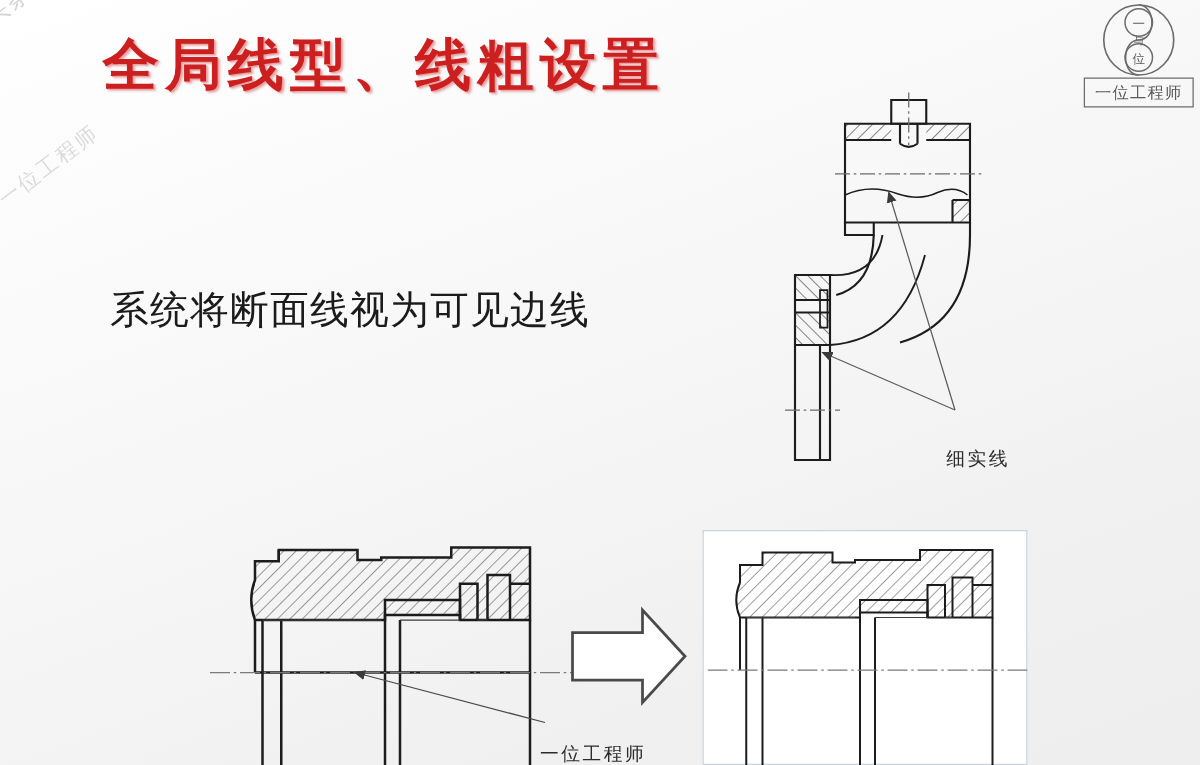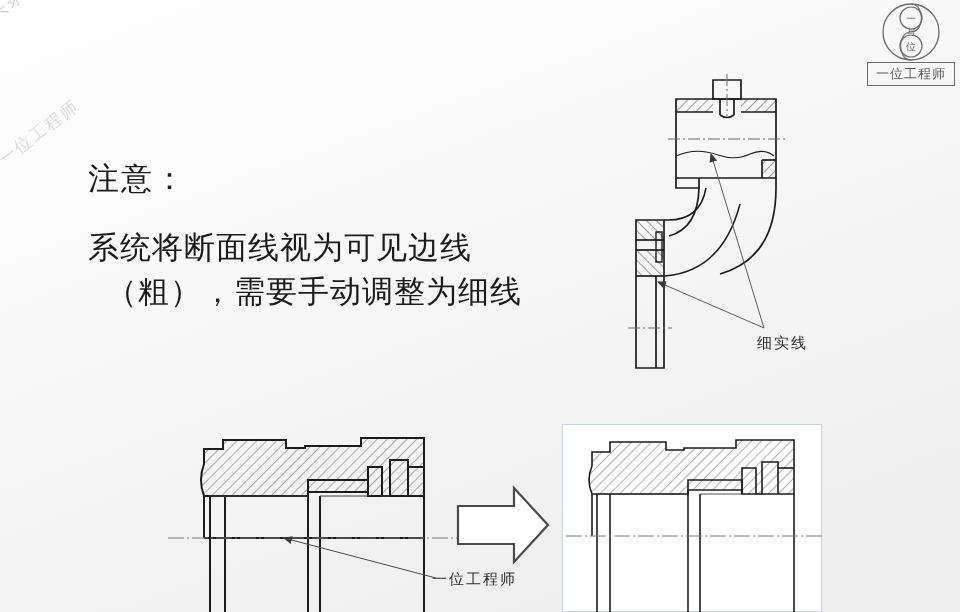--- a/index.html
+++ b/index.html
@@ -56,56 +56,56 @@
     display:flex;align-items:center;justify-content:center;
     font-size:13px;color:#5a5a5a;letter-spacing:1px;
     font-family:"DejaVu Sans","Liberation Sans",sans-serif;
   }
 
   
   .dwg-label{
     position:absolute;font-size:15px;color:#2b2b2b;letter-spacing:2px;
     white-space:nowrap;
     font-family:"DejaVu Serif","Liberation Serif",serif;
+    margin-top:24px;
   }
   .lbl-thin{left:757px;top:334px;}
   .lbl-thick{left:432px;top:570px;}
 
   svg{display:block;}
   .panel-right{
     position:absolute;left:562px;top:424px;width:260px;height:188px;
     background:#ffffff;border:1px solid #c9d3dd;box-sizing:border-box;
   }
 </style>
 </head>
 <body>
 
 <div id="slide">
 
   <div class="watermark">头条号：一位工程师</div>
   <div class="watermark w2">一位工程师</div>
 
+  <div class="title">全局线型、线粗设置</div>
 
   <div class="logo">
     <svg width="92" height="62" viewBox="0 0 92 62">
       <ellipse cx="46" cy="30" rx="28" ry="28" fill="none" stroke="#6b6b6b" stroke-width="1.3"></ellipse>
       <circle cx="46" cy="16" r="11" fill="none" stroke="#6b6b6b" stroke-width="1.2"></circle>
       <circle cx="46" cy="44" r="11" fill="none" stroke="#6b6b6b" stroke-width="1.2"></circle>
       <path d="M46 2 C60 2 60 30 46 30 C32 30 32 58 46 58" fill="none" stroke="#6b6b6b" stroke-width="1.2"></path>
       <text x="46" y="20" text-anchor="middle" font-size="10" fill="#5a5a5a" font-family="DejaVu Sans, sans-serif">一</text>
       <text x="46" y="33" text-anchor="middle" font-size="8" fill="#5a5a5a" font-family="DejaVu Sans, sans-serif">与</text>
       <text x="46" y="48" text-anchor="middle" font-size="10" fill="#5a5a5a" font-family="DejaVu Sans, sans-serif">位</text>
     </svg>
     <div class="logo-box">一位工程师</div>
   </div>
 
-  <div class="note-label">注意：</div>
   <div class="note-body">
     <span class="l1">系统将断面线视为可见边线</span>
-    <span class="l2">（粗），需要手动调整为细线</span>
   </div>
 
   <svg style="position:absolute;left:616px;top:72px;" width="230" height="320" viewBox="0 0 230 320">
     <defs>
       <pattern id="hatchA" width="7" height="7" patternTransform="rotate(45)" patternUnits="userSpaceOnUse">
         <line x1="0" y1="0" x2="0" y2="7" stroke="#2b2b2b" stroke-width="0.9"></line>
       </pattern>
       <pattern id="hatchB" width="7" height="7" patternTransform="rotate(-45)" patternUnits="userSpaceOnUse">
         <line x1="0" y1="0" x2="0" y2="7" stroke="#2b2b2b" stroke-width="0.9"></line>
       </pattern>

